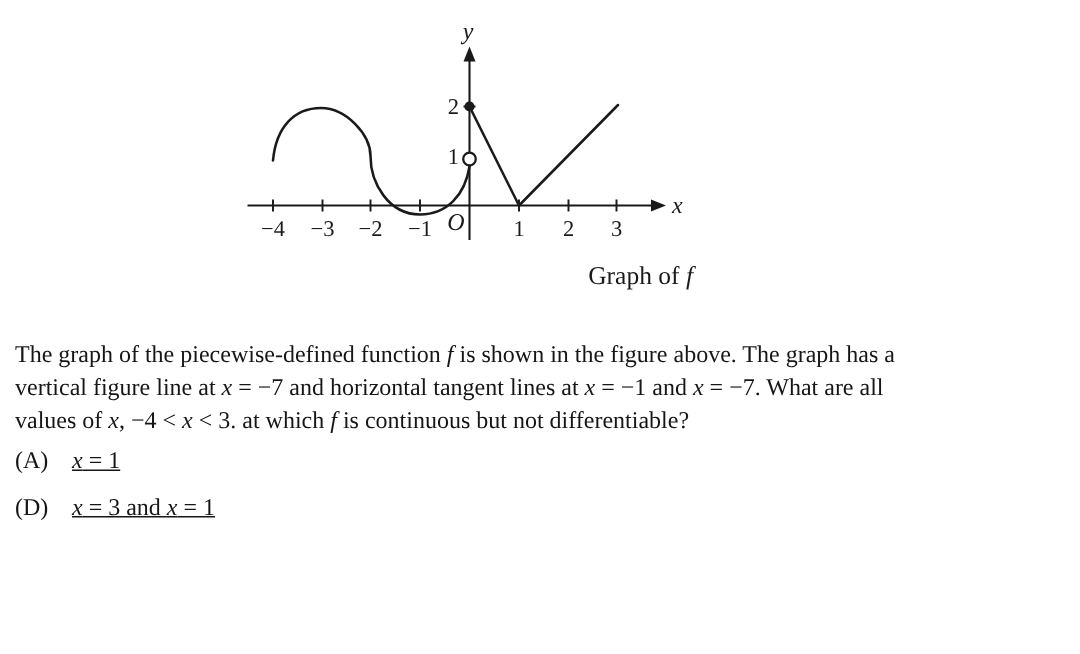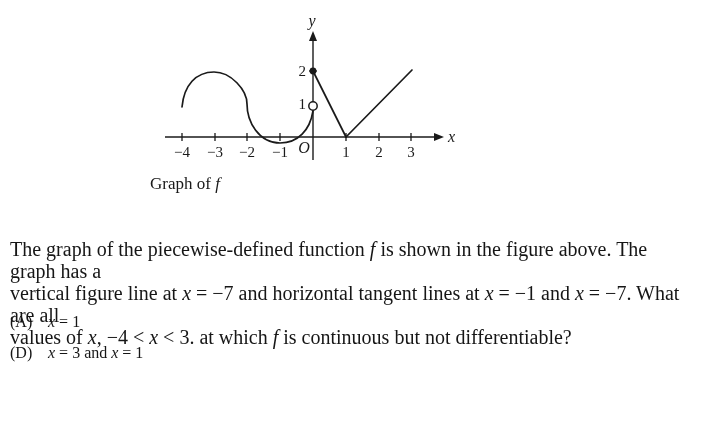--- a/index.html
+++ b/index.html
@@ -20,43 +20,44 @@
     width: 312px;
   }
   .figure svg { display: block; }
   .figure svg text {
     font-family: "Liberation Serif", serif;
     fill: #1a1a1a;
   }
   .tick-label { font-size: 15px; }
   .axis-var { font-size: 16px; font-style: italic; }
   .caption {
-    text-align: left;
+    text-align: right;
     font-size: 17px;
     margin-top: 8px;
     color: #1a1a1a;
   }
   .caption i { font-style: italic; }
   .question {
     position: absolute;
     left: 10px;
-    top: 238px;
+    top: 226px;
     width: 680px;
-    font-size: 20px;
+    font-size: 16px;
     line-height: 22px;
     color: #161616;
   }
   .qline { display: block; }
   .v { font-style: italic; }
   .options {
     position: absolute;
     left: 10px;
-    top: 311px;
+    top: 297px;
     font-size: 16px;
     color: #161616;
+    text-decoration: underline;
   }
   .option {
     line-height: 21px;
     margin-bottom: 10px;
     white-space: nowrap;
   }
   .opt-label {
     display: inline-block;
     width: 38px;
   }

